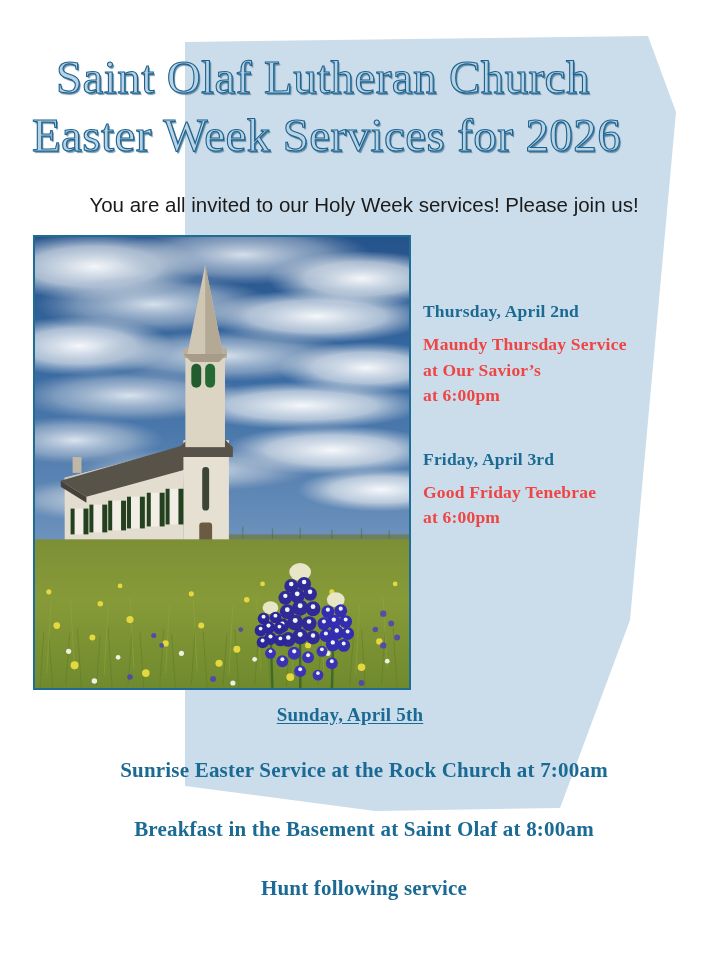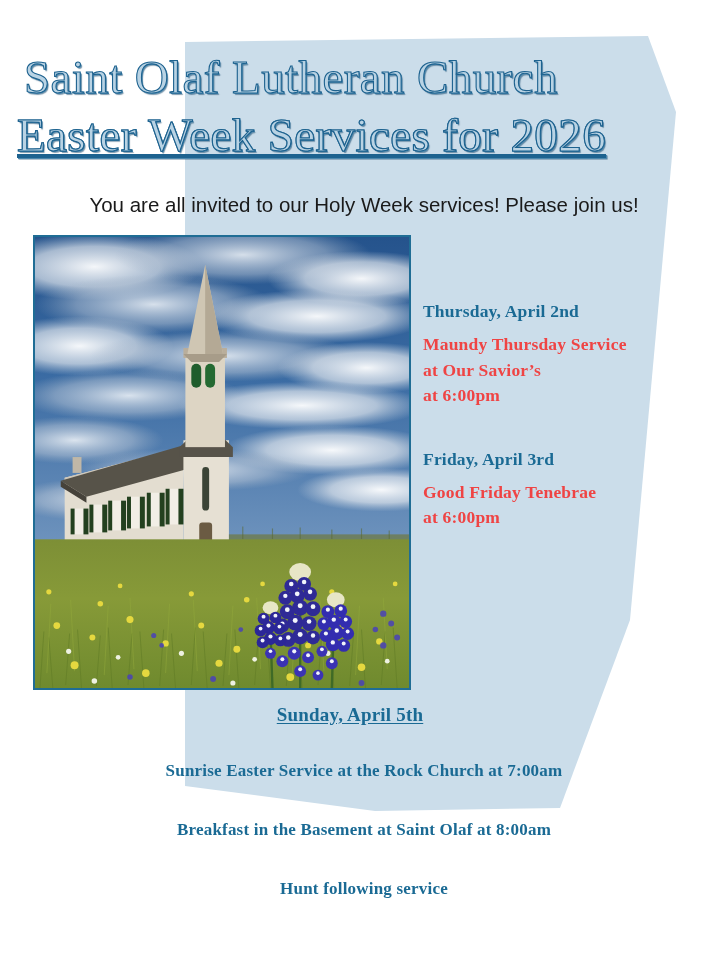--- a/index.html
+++ b/index.html
@@ -36,30 +36,29 @@
     width: 728px;
     z-index: 3;
     text-align: left;
   }
   .title-line {
     font-family: "Liberation Serif", serif;
     font-size: 47px;
     line-height: 58px;
     letter-spacing: 0.4px;
     color: #b9d3e4;
-    padding-left: 24px;
+    padding-left: 56px;
     white-space: nowrap;
     -webkit-text-stroke: 1.1px #1d628f;
     text-shadow:
        1px 1px 0 #4b87ad,
        1.6px 1.6px 1px rgba(20,70,105,.55);
   }
   .title-line.second {
-    padding-left: 17px;
-    text-decoration: underline;
+    padding-left: 32px;
   }
 
   
   .subtitle {
     position: absolute;
     left: 0;
     top: 193px;
     width: 728px;
     text-align: center;
     z-index: 3;
@@ -127,21 +126,21 @@
     font-weight: bold;
     font-size: 19px;
     color: #1a6a94;
     text-decoration: underline;
     text-underline-offset: 2px;
     letter-spacing: 0.2px;
   }
   .sunday-line {
     font-family: "Liberation Serif", serif;
     font-weight: bold;
-    font-size: 17px;
+    font-size: 21px;
     line-height: 27px;
     color: #1a6a94;
     letter-spacing: 0.2px;
     margin-left: 28px;
   }
   .sp1 { margin-top: 31px; }
   .sp2 { margin-top: 32px; }
   .sp3 { margin-top: 32px; }
   .sunday-line .wrapline { display: block; }
 </style>

